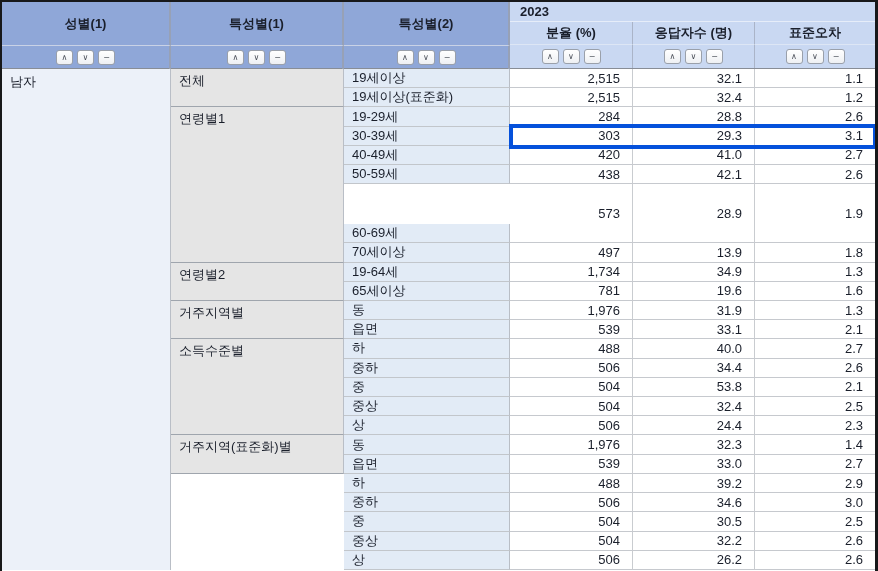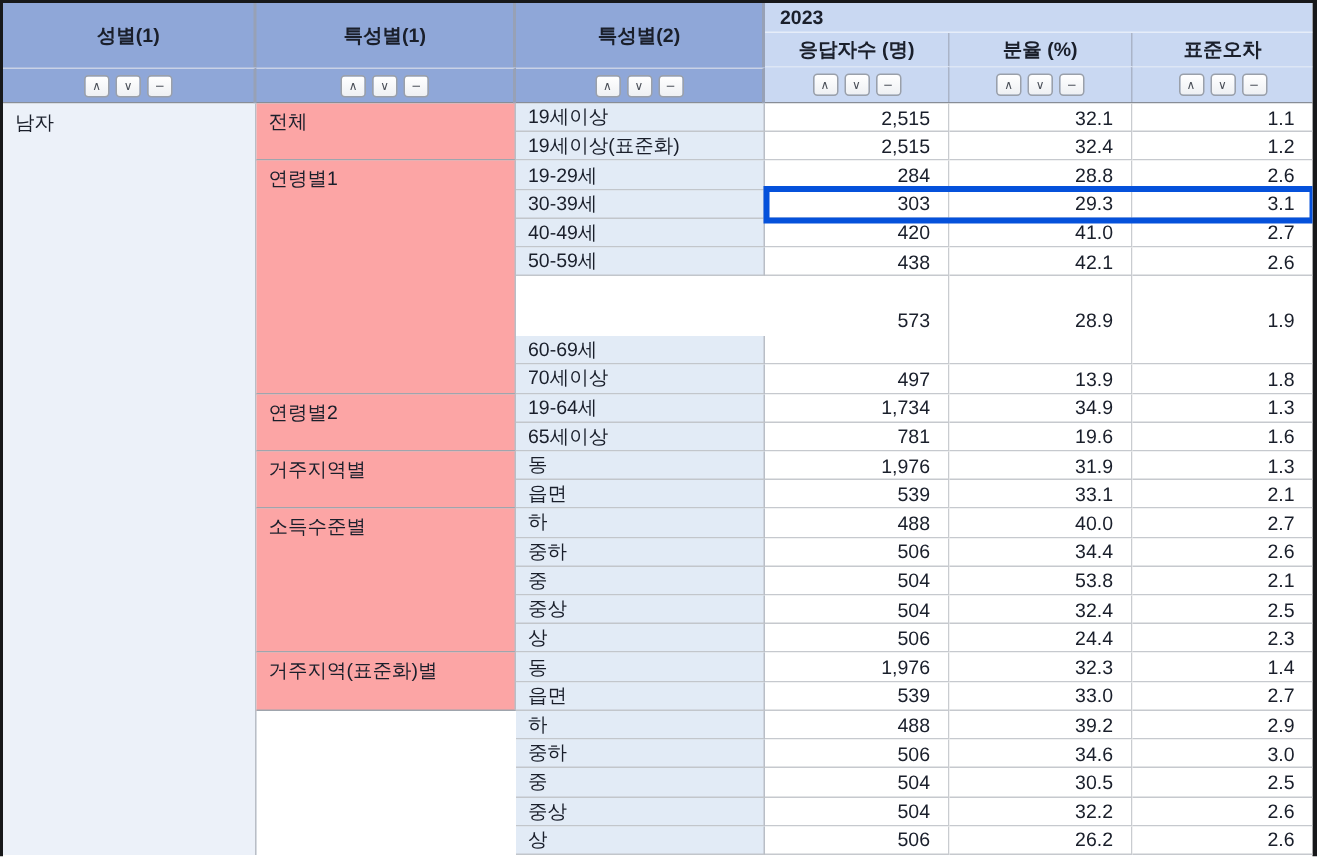--- a/index.html
+++ b/index.html
@@ -78,21 +78,21 @@
     height: 501px;
     font-size: 13px;
   }
   .c-gender {
     grid-column: 1; grid-row: 1 / span 24;
     background: #ECF1F9; padding: 4px 8px;
     border-right: 1px solid #b9bec6;
   }
   .c-group {
     grid-column: 2;
-    background: #fca5a5; padding: 3px 8px;
+    background: #e5e5e5; padding: 3px 8px;
     border-right: 1px solid #b9bec6;
     border-bottom: 1px solid #9fa5ad;
   }
   .c-cat {
     grid-column: 3;
     background: #E2EBF6; padding: 0 8px;
     display: flex; align-items: center;
     border-right: 1px solid #b9bec6;
     border-bottom: 1px solid #c2c6cb;
   }
@@ -137,22 +137,22 @@
       <div class="hdr-btnrow" style="grid-column:3;grid-row:2">
         <button class="sbtn">∧</button>
         <button class="sbtn">∨</button>
         <button class="sbtn">−</button>
       </div>
     </div>
 
     <div class="hdr-right">
       <div class="hdr-year">2023</div>
       <div class="hdr-metrics">
+        <div class="hdr-metric">분율 (%)</div>
         <div class="hdr-metric">응답자수 (명)</div>
-        <div class="hdr-metric">분율 (%)</div>
         <div class="hdr-metric">표준오차</div>
       </div>
       <div class="hdr-right-btns">
         <div class="hdr-right-btnc">
           <button class="sbtn">∧</button>
           <button class="sbtn">∨</button>
           <button class="sbtn">−</button>
         </div>
         <div class="hdr-right-btnc">
           <button class="sbtn">∧</button>

